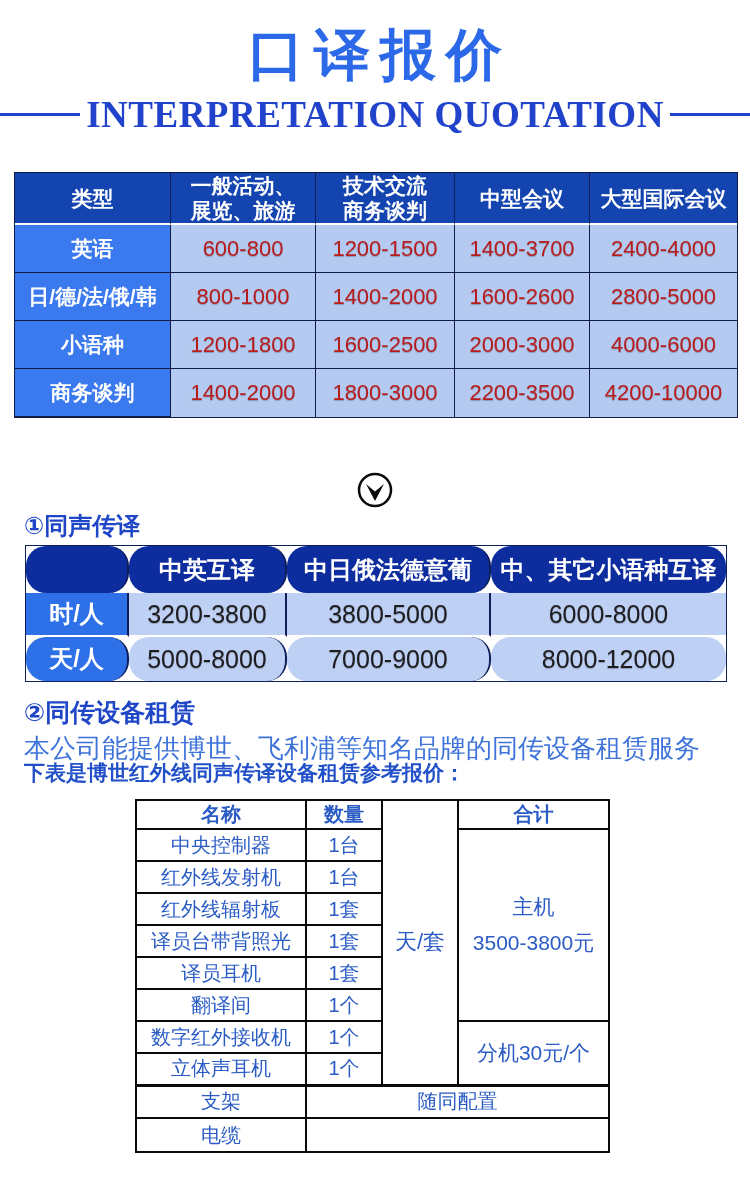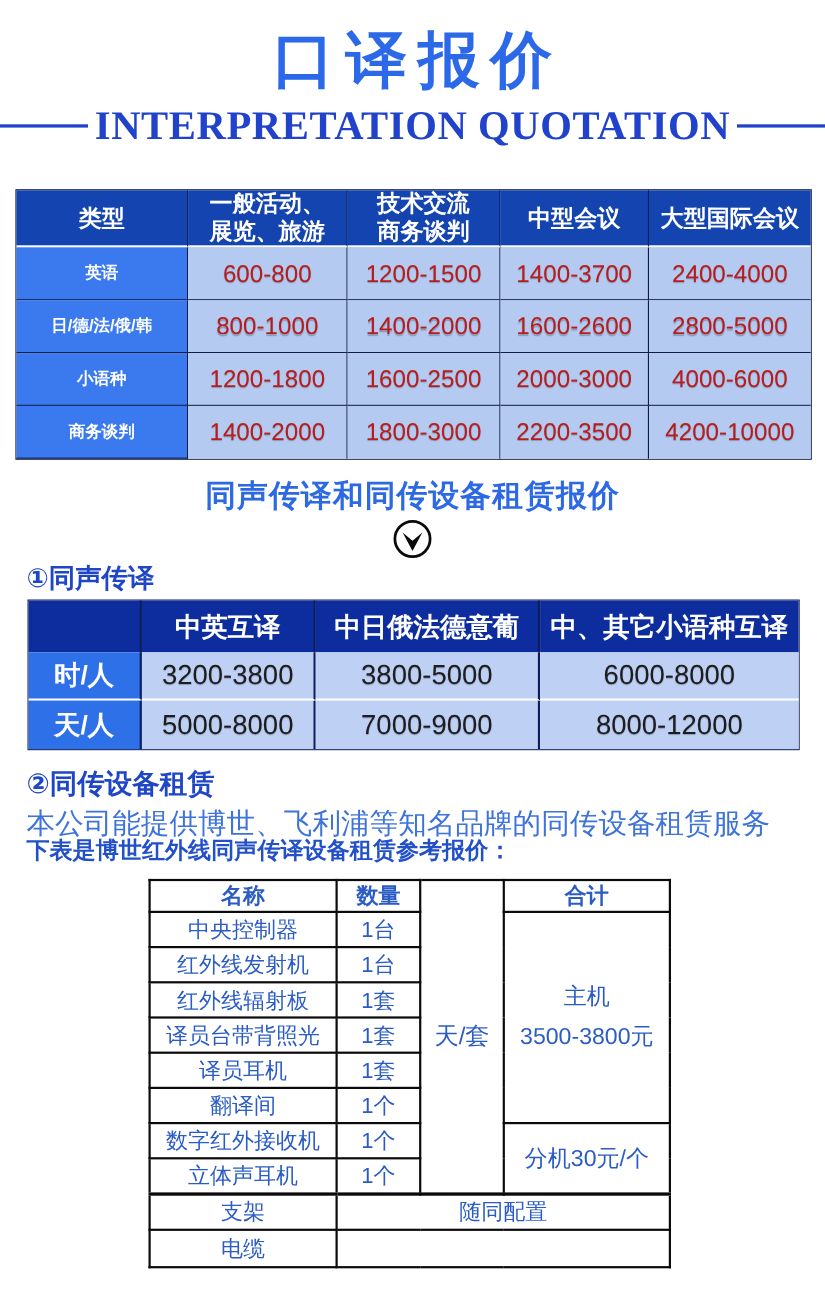--- a/index.html
+++ b/index.html
@@ -37,21 +37,21 @@
     text-align:center; vertical-align:middle;
   }
   .t1 th:last-child, .t1 td:last-child { border-right:none; }
   .t1 tr:last-child td { border-bottom:none; }
   .t1 thead th {
     height:51px; background:#1444af; color:#ffffff;
     font-size:21px; font-weight:bold; white-space:pre-line; line-height:25px;
     border-bottom:2px solid #ffffff; border-right:1px solid #0b1e5e;
   }
   .t1 tbody th {
-    background:#3a79ee; color:#ffffff; font-size:15px; font-weight:bold;margin-left:48px;
+    background:#3a79ee; color:#ffffff; font-size:21px; font-weight:bold;margin-left:48px;
   }
   .t1 tbody td {
     height:48px; background:#b5caf0; color:#b91c1c; font-size:22px;
     text-shadow:0 1px 1px rgba(0,0,0,0.25);
   }
 
   
   .section-heading {
     position:absolute; top:432px; left:0; width:100%; text-align:center;
     font-size:28px; font-weight:bold; color:#2c69e2; letter-spacing:1px;
@@ -64,21 +64,21 @@
   
   .t2 {
     position:absolute; left:25px; top:545px; width:700px;
     border:1px solid #0e1e5a;
   }
   .t2 th, .t2 td {
     border-right:2px solid #0e1e5a; border-bottom:2px solid #ffffff;
     text-align:center; vertical-align:middle;
   }
   .t2 th:last-child, .t2 td:last-child { border-right:none; }
-  .t2 tr:last-child th, .t2 tr:last-child td { border-bottom:none; }
+  .t2 tr:last-child th, .t2 tr:last-child td { border-bottom:none;border-radius:20px; }
   .t2 thead th {
     height:47px; background:#0d2d9e; color:#ffffff; font-size:24px; font-weight:bold;
   }
   .t2 tbody th {
     height:44px; background:#2e70e7; color:#ffffff; font-size:24px; font-weight:bold;
   }
   .t2 tbody td {
     background:#bed0f4; color:#1d1d1f; font-size:25px;
     text-shadow:0 1px 1px rgba(0,0,0,0.25);
   }
@@ -161,21 +161,20 @@
       <tr>
         <th>商务谈判</th>
         <td>1400-2000</td>
         <td>1800-3000</td>
         <td>2200-3500</td>
         <td>4200-10000</td>
       </tr>
     </tbody>
   </table>
 
-  <div class="section-heading">同声传译和同传设备租赁报价</div>
 
   <div class="arrow-wrap">
     <svg width="38" height="38" viewBox="0 0 38 38">
       <circle cx="19" cy="19" r="16" fill="none" stroke="#0a0a0a" stroke-width="2.5"></circle>
       <path d="M10 13 L19 20.5 L28 13 L19 30 Z" fill="#0a0a0a"></path>
     </svg>
   </div>
 
   <div class="sub-heading sub1">①同声传译</div>
 

